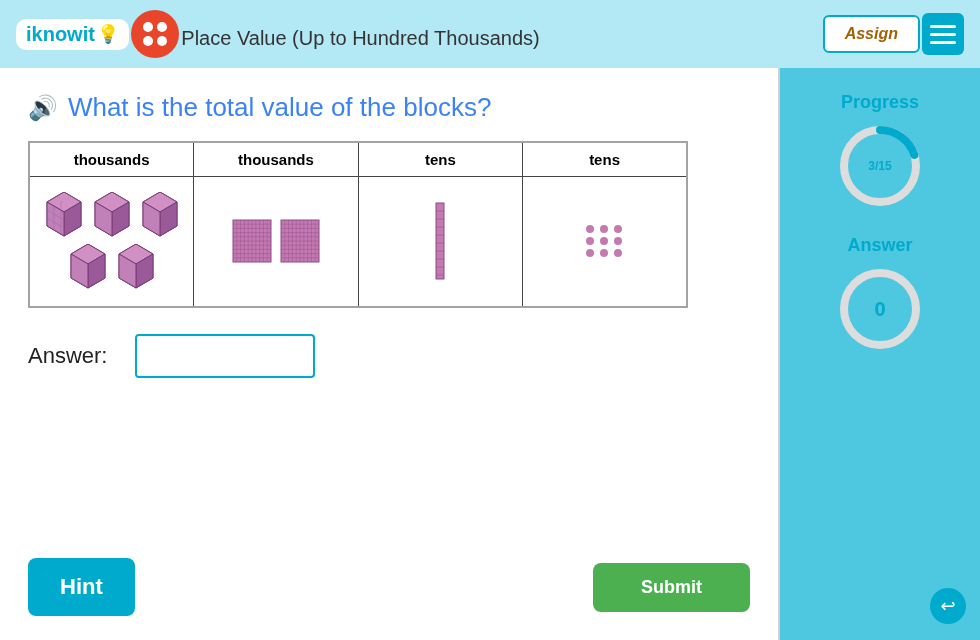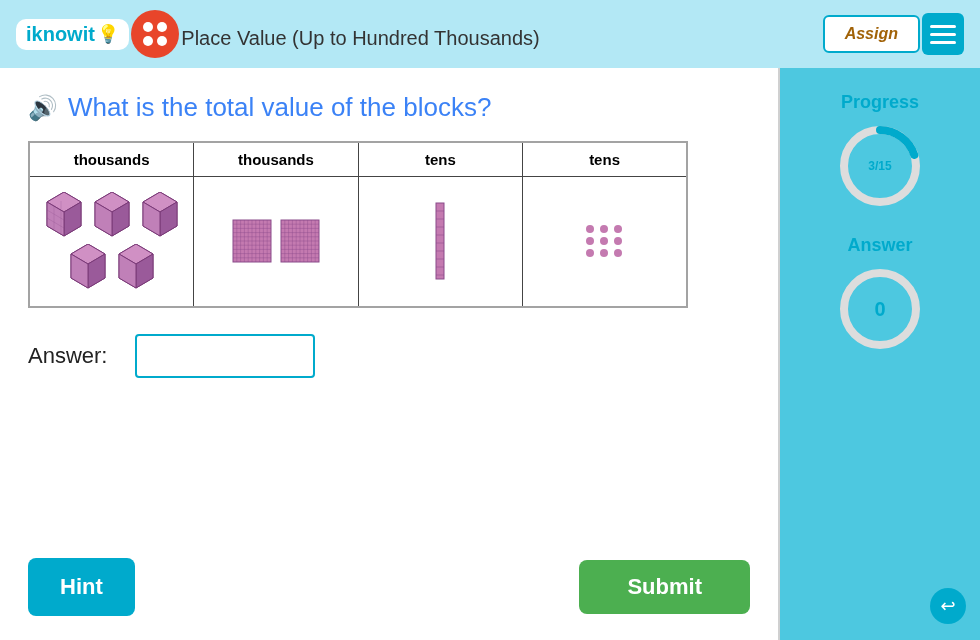--- a/index.html
+++ b/index.html
@@ -216,21 +216,21 @@
       font-size: 22px;
       font-weight: bold;
       cursor: pointer;
     }
     .submit-btn {
       background: #4caf50;
       color: white;
       border: none;
       border-radius: 8px;
       padding: 14px 48px;
-      font-size: 22px;
+      font-size: 18px;
       font-weight: bold;
       cursor: pointer;
     }
 
     
     .right-panel {
       width: 200px;
       background: #4dc8e0;
       display: flex;
       flex-direction: column;

